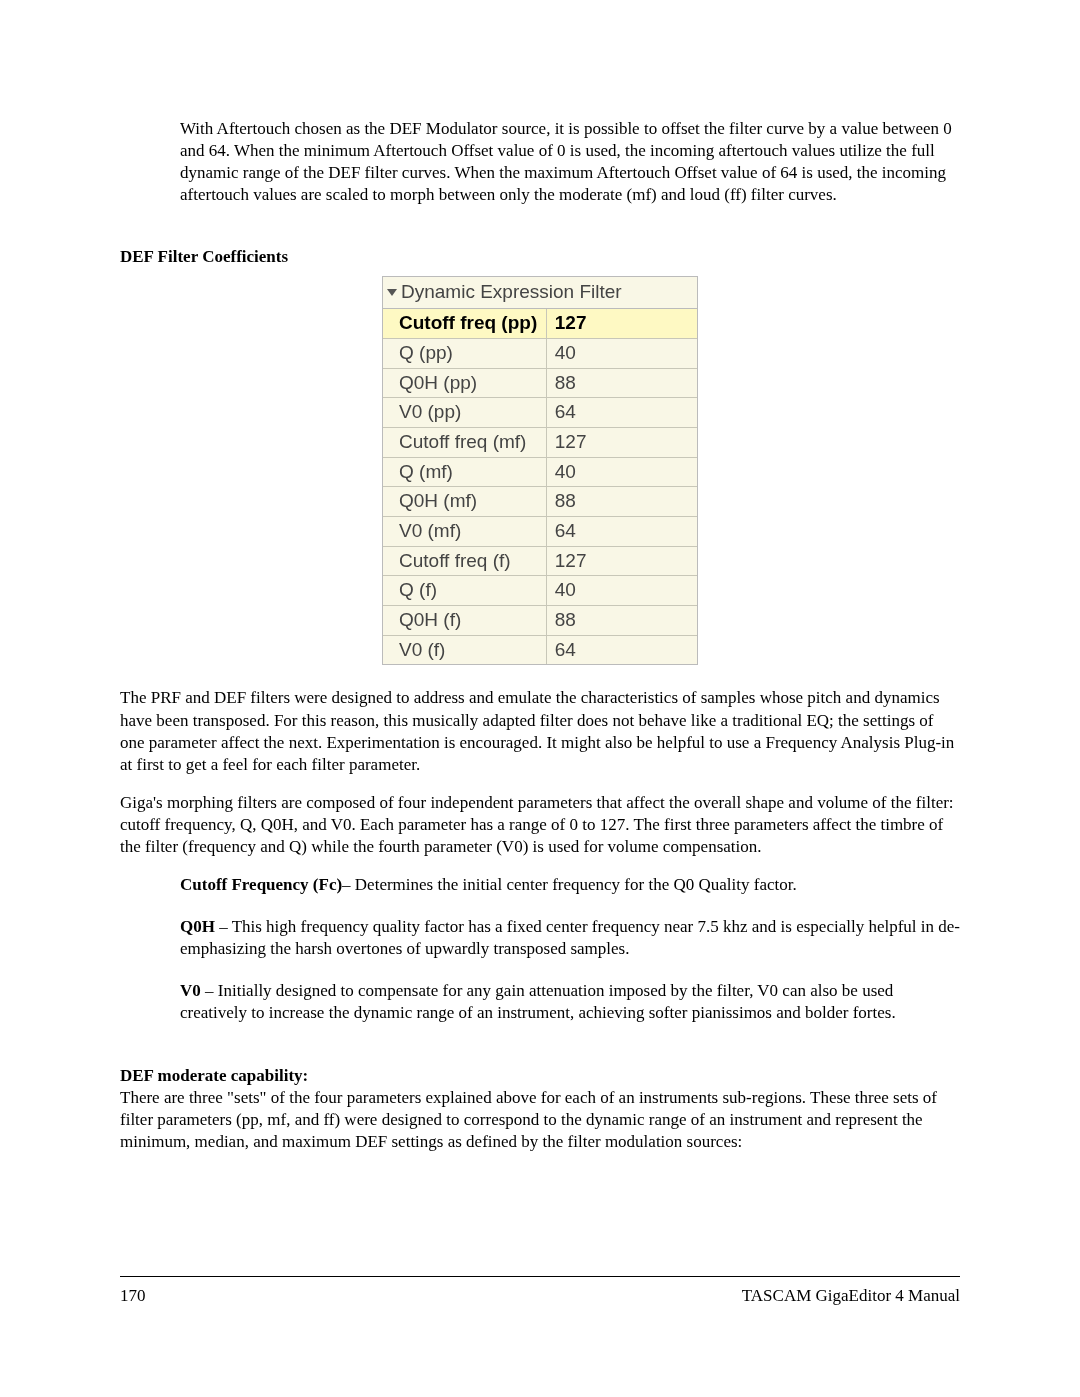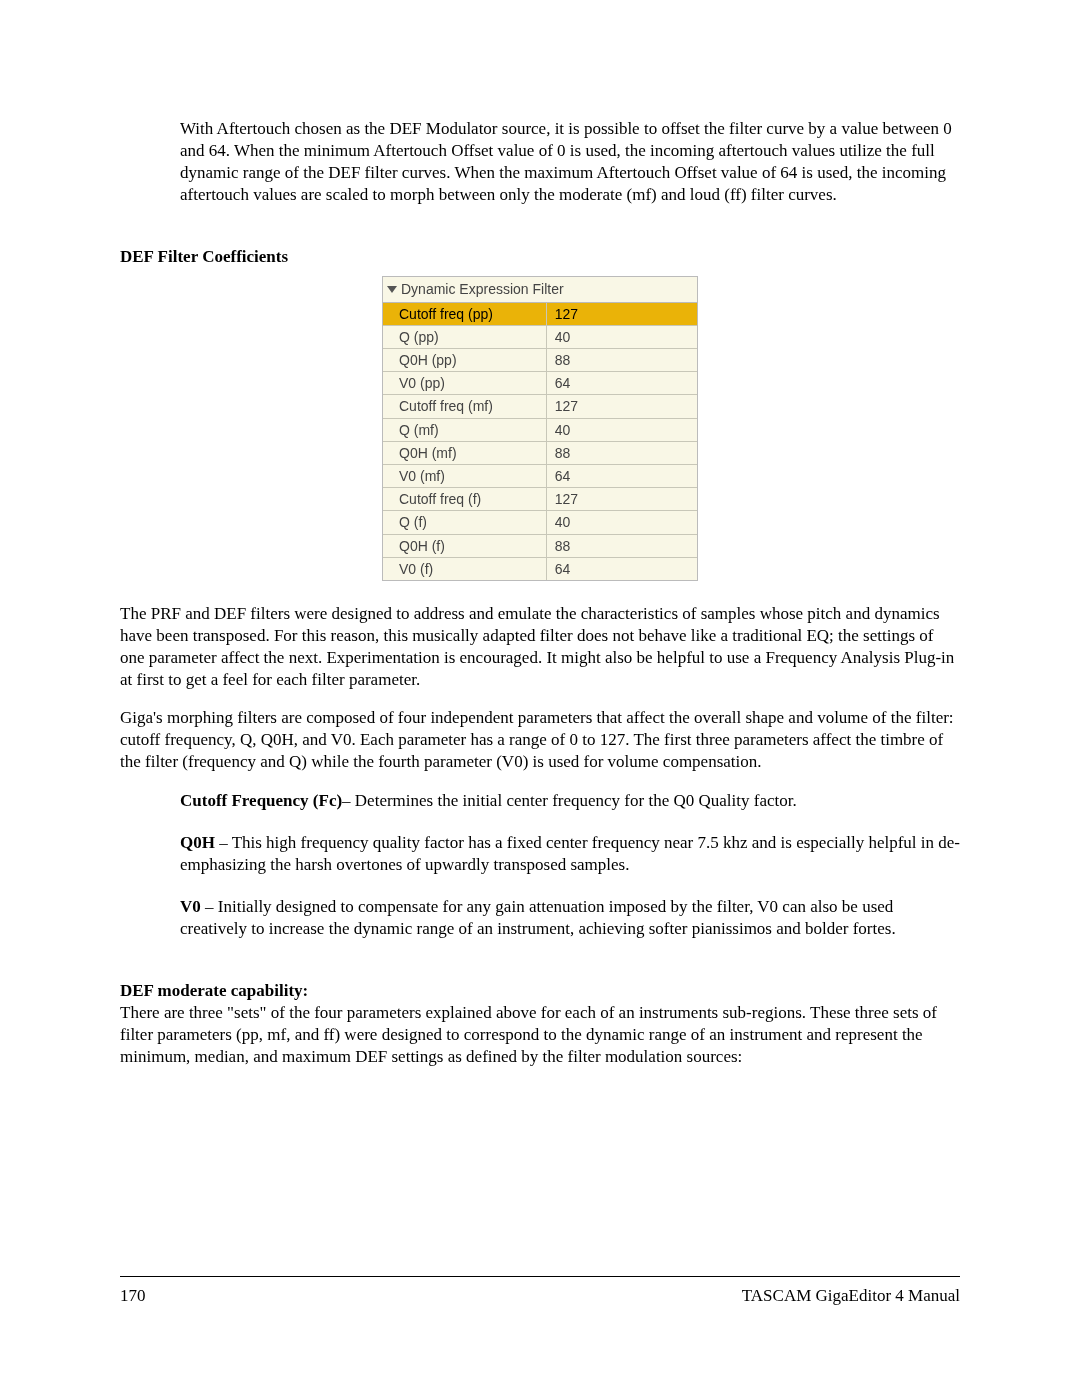--- a/index.html
+++ b/index.html
@@ -39,21 +39,21 @@
   .def-item span.term {
     font-weight: bold;
   }
   
   .param-table-wrap {
     margin: 8px auto 22px auto;
     width: 314px;
     border: 1px solid #bbb;
     background: #f9f7e6;
     font-family: "Tahoma", "Verdana", "Arial", sans-serif;
-    font-size: 14px;
+    font-size: 19px;
     color: #444;
   }
   .param-table-header {
     padding: 3px 6px 3px 4px;
     border-bottom: 1px solid #bbb;
     display: flex;
     align-items: center;
     gap: 4px;
   }
   .tri-icon {
@@ -76,22 +76,23 @@
   }
   .param-table td.col-name {
     width: 52%;
     padding-left: 16px;
     border-right: 1px solid #c8c7b8;
   }
   .param-table td.col-val {
     padding-left: 8px;
   }
   .param-table tr.sel td {
-    background: #eab308;
+    background: #fef9c3;
     color: #000;
+    font-weight: bold;
   }
   
   .page-footer {
     position: absolute;
     left: 120px;
     right: 120px;
     bottom: 90px;
     border-top: 1px solid #000;
     padding-top: 8px;
     font-size: 17px;

